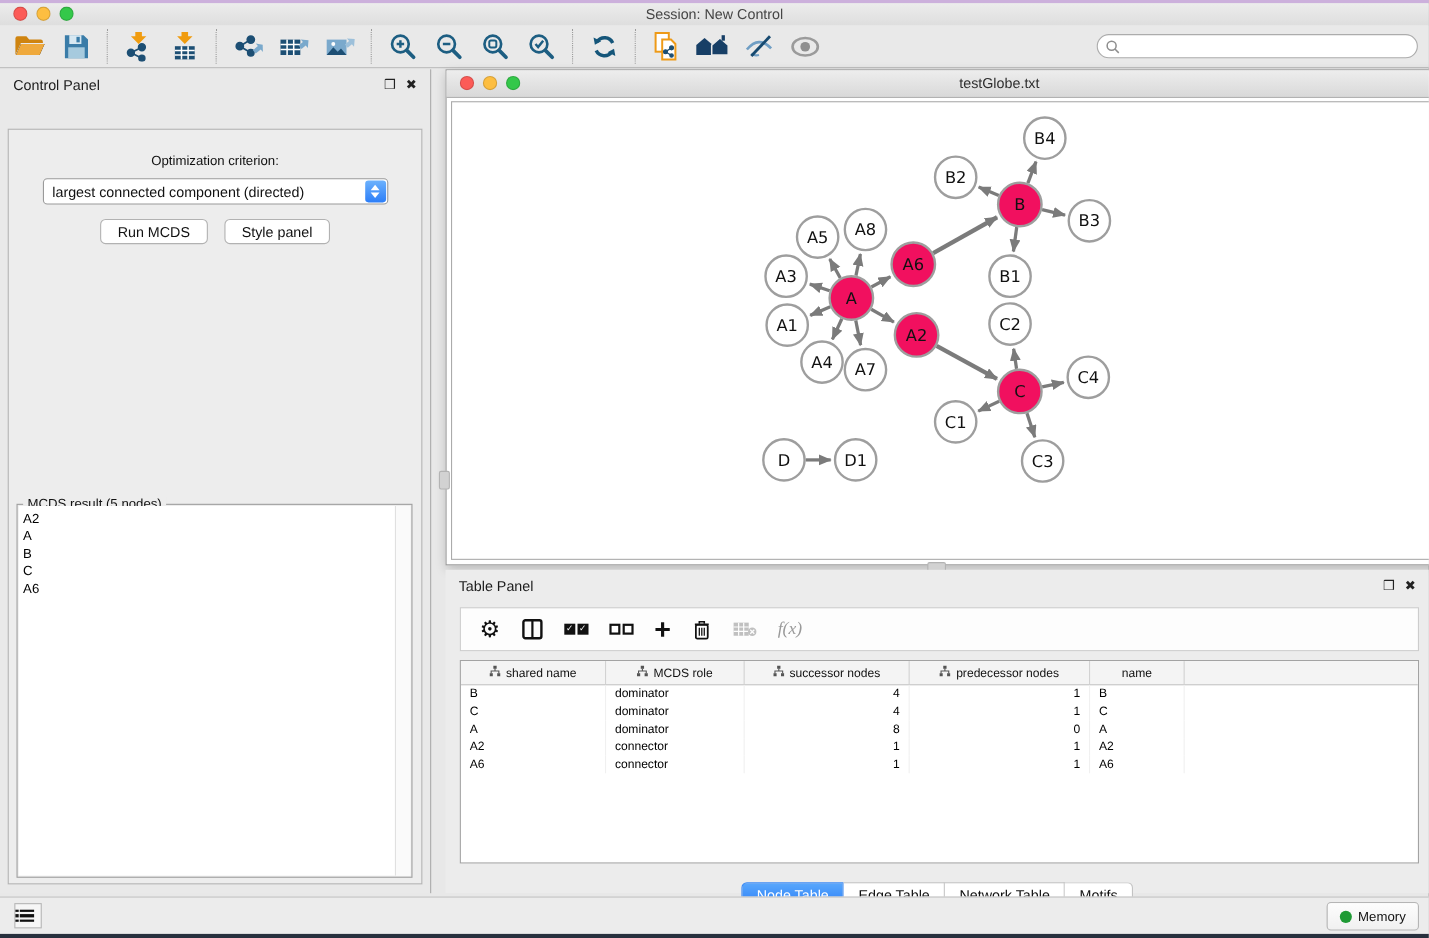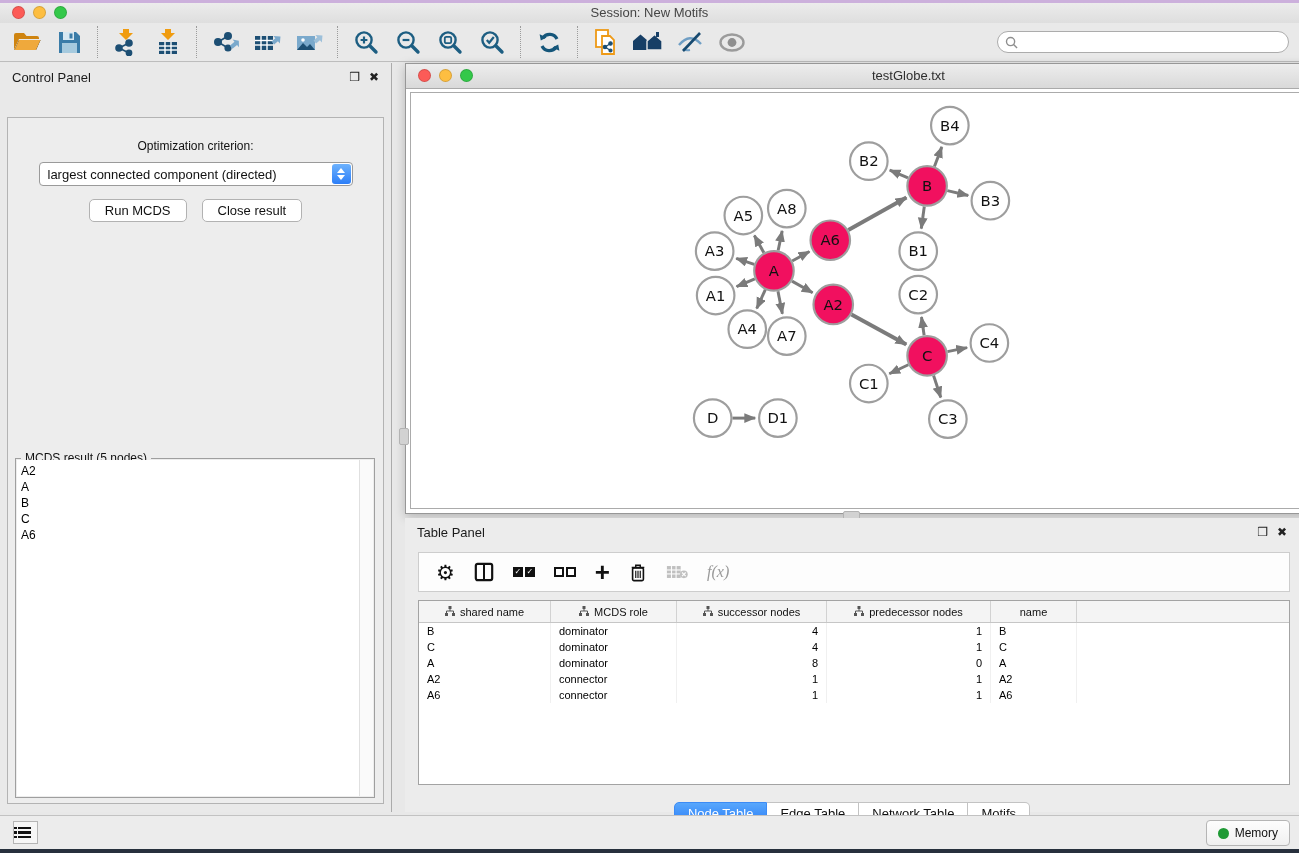--- a/index.html
+++ b/index.html
@@ -102,21 +102,21 @@
 <div class="app">
 
   <div class="mac-strip"></div>
 
   <div class="titlebar">
     <div class="lights">
       <span class="light red"></span>
       <span class="light yellow"></span>
       <span class="light green"></span>
     </div>
-    <div class="win-title">Session: New Motifs</div>
+    <div class="win-title">Session: New Control</div>
   </div>
 
   <div class="toolbar">
     <div class="tbtn">
       <svg width="30" height="26" viewBox="0 0 30 26">
           <path d="M2 21 V6 q0-2 2-2 h8 l2.5 3 H25 q2 0 2 2 v1 H7 z" fill="#cf8410"></path>
           <path d="M7 11 h21.5 l-4.5 10 H2.5 z" fill="#eda califa93a"></path>
           <path d="M7 11 h21.5 l-4.5 10 H2.5 z" fill="#efa93c"></path>
         </svg>
     </div>
@@ -283,21 +283,21 @@
       <div class="opt-label">Optimization criterion:</div>
       <div class="select-box">
         <span>largest connected component (directed)</span>
         <span class="stepper">
             <i class="up"></i>
             <i class="down"></i>
           </span>
       </div>
       <div class="btn-row">
         <button class="mac-btn">Run MCDS</button>
-        <button class="mac-btn">Close result</button>
+        <button class="mac-btn">Style panel</button>
       </div>
       <div class="result-box">
         <span class="result-legend">MCDS result (5 nodes)</span>
         <div class="result-list" id="result-list">
             <div class="result-item">A2</div>
             <div class="result-item">A</div>
             <div class="result-item">B</div>
             <div class="result-item">C</div>
             <div class="result-item">A6</div>
           </div>

